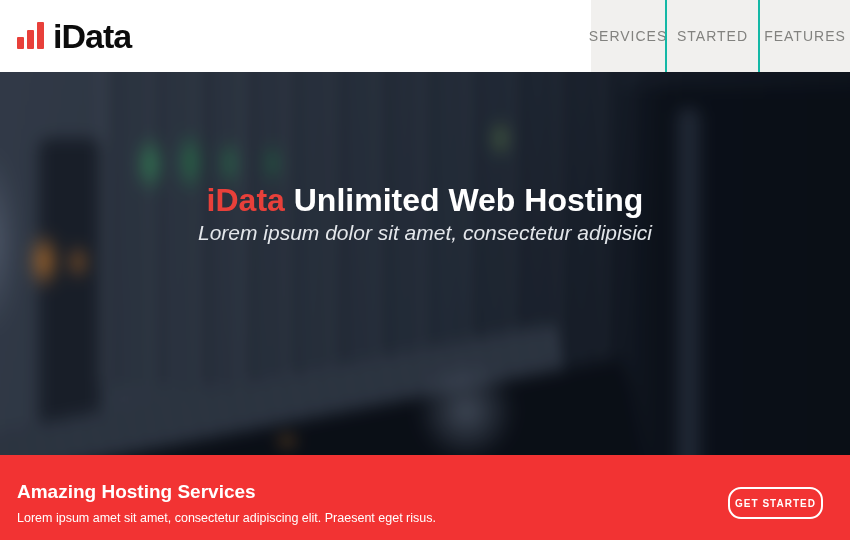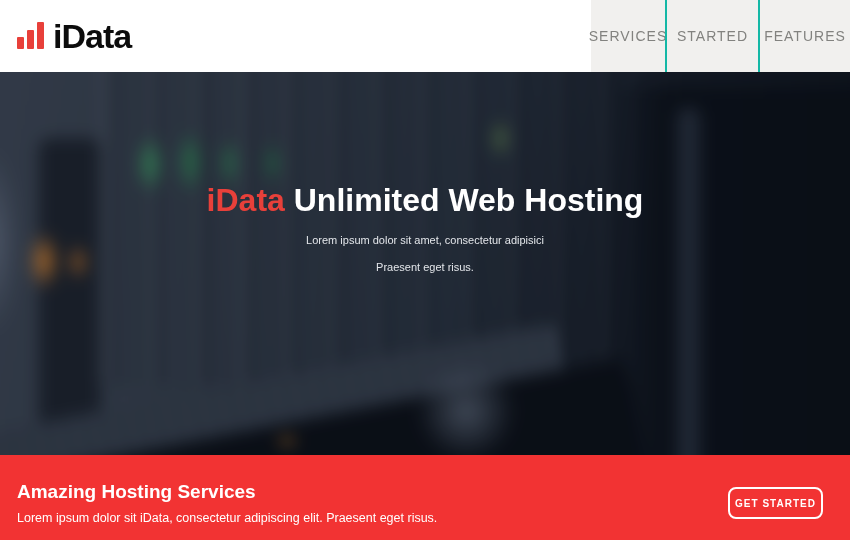--- a/index.html
+++ b/index.html
@@ -69,33 +69,33 @@
   .knob{left:420px;top:290px;width:130px;height:130px;
     background:radial-gradient(closest-side,#5d6879,rgba(93,104,121,0) 75%);opacity:.8;}
   .right-dark{left:630px;top:40px;width:300px;height:480px;border-radius:0;
     background:linear-gradient(90deg,rgba(13,18,26,0) 0%,#0d121a 18%,#0a0f16 100%);}
   .right-strip{left:690px;top:60px;width:22px;height:400px;background:#2b3442;opacity:.85;}
   .hero-overlay{position:absolute;inset:0;background:rgba(8,12,20,.18);}
 
   .hero-content{position:relative;text-align:center;padding-top:110px;}
   .hero-title{font-size:32px;font-weight:700;letter-spacing:0;color:#fff;}
   .hero-title .accent{color:var(--accent-red);}
-  .hero-sub{margin-top:8px;font-size:11px;line-height:27px;color:#e3e6ea;font-weight:400;}
+  .hero-sub{margin-top:0;font-size:21px;line-height:27px;color:#e3e6ea;font-weight:400;font-style:italic;}
   .hero-sub span{display:block;}
 
   
   .banner{
     position:relative;height:85px;background:var(--banner-red);
     display:flex;align-items:center;justify-content:space-between;
     padding:11px 27px 0 17px;color:#fff;
   }
   .banner-title{font-size:19px;font-weight:700;margin-bottom:8px;}
   .banner-text{font-size:12.5px;font-weight:400;}
   .banner-btn{
-    background:transparent;border:2px solid #fff;border-radius:8px;
+    background:transparent;border:2px solid #fff;border-radius:13px;
     color:#fff;font-family:"Liberation Sans",sans-serif;
     font-size:10px;font-weight:700;letter-spacing:1px;
     width:95px;height:32px;cursor:pointer;
   }
 </style>
 </head>
 <body>
 
 <div class="header">
   <div class="logo">
@@ -132,24 +132,23 @@
     <div class="layer knob"></div>
     <div class="layer right-dark"></div>
     <div class="layer right-strip"></div>
   </div>
   <div class="hero-overlay"></div>
 
   <div class="hero-content">
     <h1 class="hero-title"><span class="accent">iData</span><span> Unlimited Web Hosting</span></h1>
     <p class="hero-sub">
       <span>Lorem ipsum dolor sit amet, consectetur adipisici</span>
-      <span>Praesent eget risus.</span>
     </p>
   </div>
 </div>
 
 <div class="banner">
   <div>
     <div class="banner-title">Amazing Hosting Services</div>
-    <div class="banner-text">Lorem ipsum dolor sit iData, consectetur adipiscing elit. Praesent eget risus.</div>
+    <div class="banner-text">Lorem ipsum amet sit amet, consectetur adipiscing elit. Praesent eget risus.</div>
   </div>
   <button class="banner-btn">GET STARTED</button>
 </div>
 
 </body></html>

